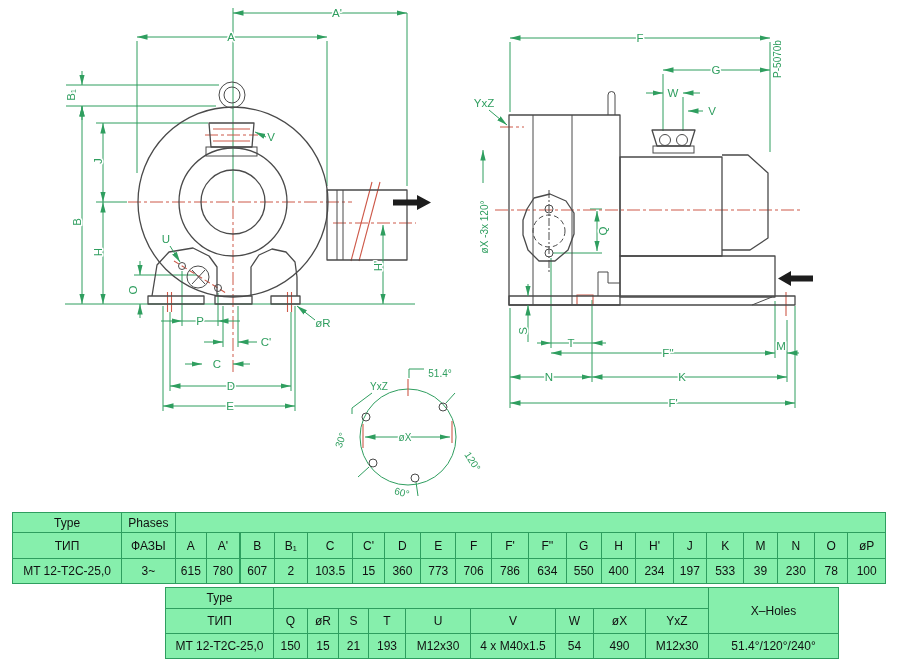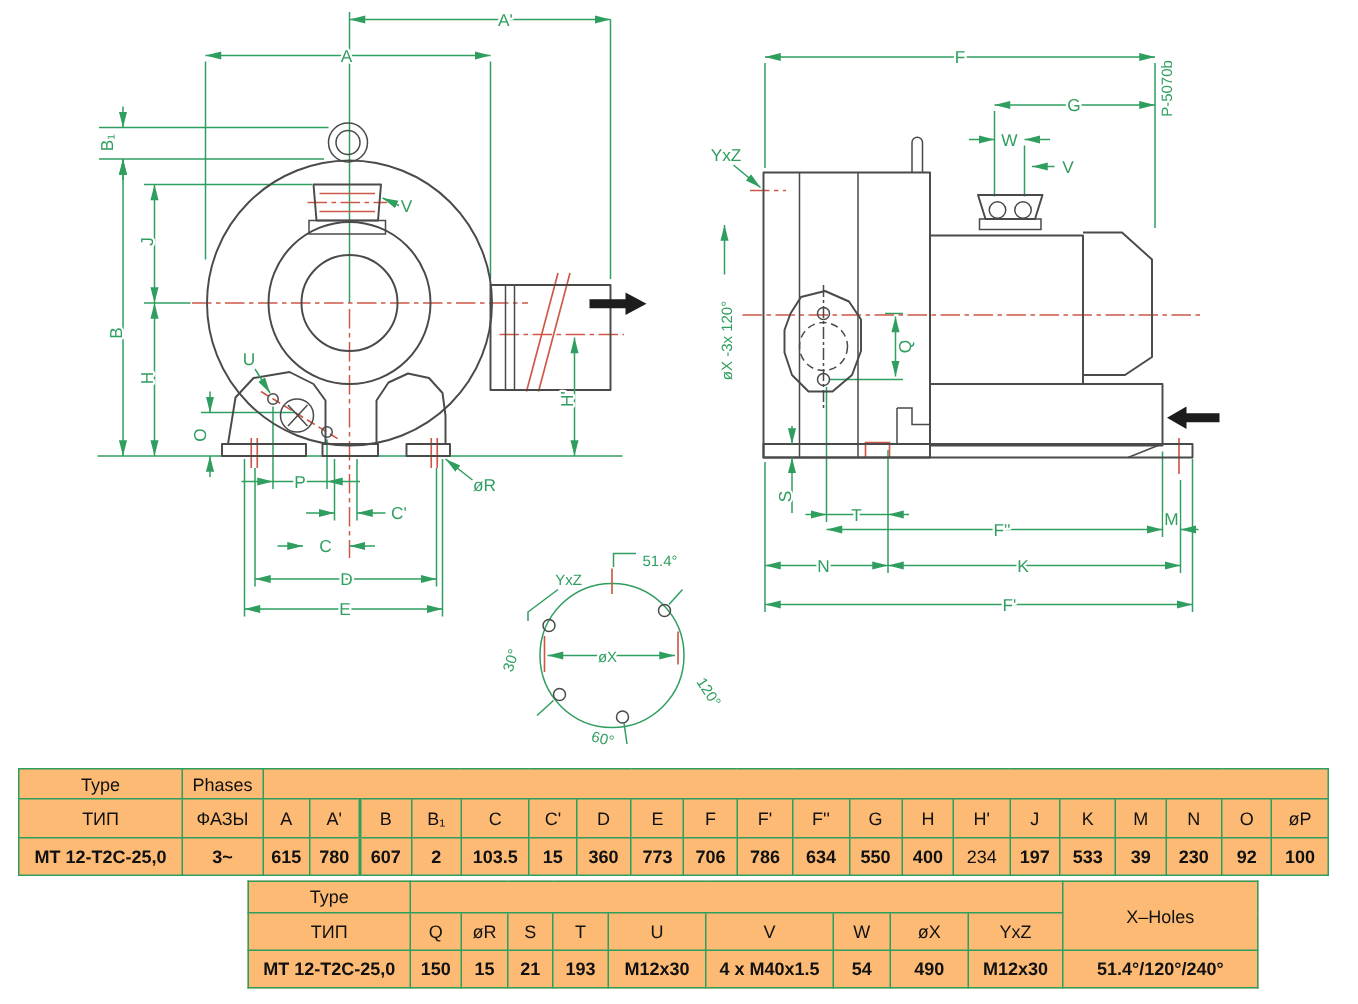--- a/index.html
+++ b/index.html
@@ -6,26 +6,26 @@
   body{width:905px;height:669px;position:relative;font-family:"Liberation Sans",sans-serif;}
   svg{position:absolute;left:0;top:0;}
   svg text{font-family:"Liberation Sans",sans-serif;}
   .dt{fill:#2f9e5f;font-size:11.5px;paint-order:stroke;stroke:#ffffff;stroke-width:3px;stroke-linejoin:round;text-anchor:middle;}
   .dts{font-size:10px;}
   .ol{stroke:#4a4a4a;stroke-width:1.3;fill:none;stroke-linejoin:round;}
   .ol2{stroke:#4a4a4a;stroke-width:1;fill:none;}
   .gl{stroke:#2f9e5f;stroke-width:1;fill:none;}
   .rl{stroke:#cd5848;stroke-width:1.1;fill:none;}
   .cl{stroke:#cd5848;stroke-width:1;fill:none;stroke-dasharray:13 3 3 3;}
-  .ptable{position:absolute;border-collapse:collapse;table-layout:fixed;background:#fdba74;}
+  .ptable{position:absolute;border-collapse:collapse;table-layout:fixed;background:#86efac;}
   .ptable td{border:1px solid #2e9e5f;text-align:center;vertical-align:middle;padding:0;font-size:12px;color:#111;white-space:nowrap;overflow:hidden;}
   .hdr-en{font-weight:400;font-size:12.5px;color:#222;}
   .hdr-ru{font-weight:400;font-size:12.5px;}
   .letter{font-weight:400;font-size:12.5px;color:#333;}
-  .val{font-weight:700;font-size:12px;}
+  .val{font-weight:400;font-size:12px;}
   .thin{font-weight:400;color:#555;}
   .blft{border-left-width:2px !important;}
 </style>
 </head>
 <body>
 
 <svg width="905" height="512" viewBox="0 0 905 512">
   <defs>
     <marker id="ae" markerUnits="userSpaceOnUse" markerWidth="12" markerHeight="8" refX="10.5" refY="3" orient="auto">
         <path d="M0,0.3 L10.5,3 L0,5.7 Z" fill="#2f9e5f"></path>
@@ -317,21 +317,21 @@
     <td class="val">706</td>
     <td class="val">786</td>
     <td class="val">634</td>
     <td class="val">550</td>
     <td class="val">400</td>
     <td class="val thin">234</td>
     <td class="val">197</td>
     <td class="val">533</td>
     <td class="val">39</td>
     <td class="val">230</td>
-    <td class="val">92</td>
+    <td class="val">78</td>
     <td class="val">100</td>
   </tr>
 </tbody>
   </table>
 
 <table class="ptable" style="left:165px;top:587px;width:673px;">
   <colgroup>
     <col style="width:108px">
       <col style="width:34px">
       <col style="width:31px">

